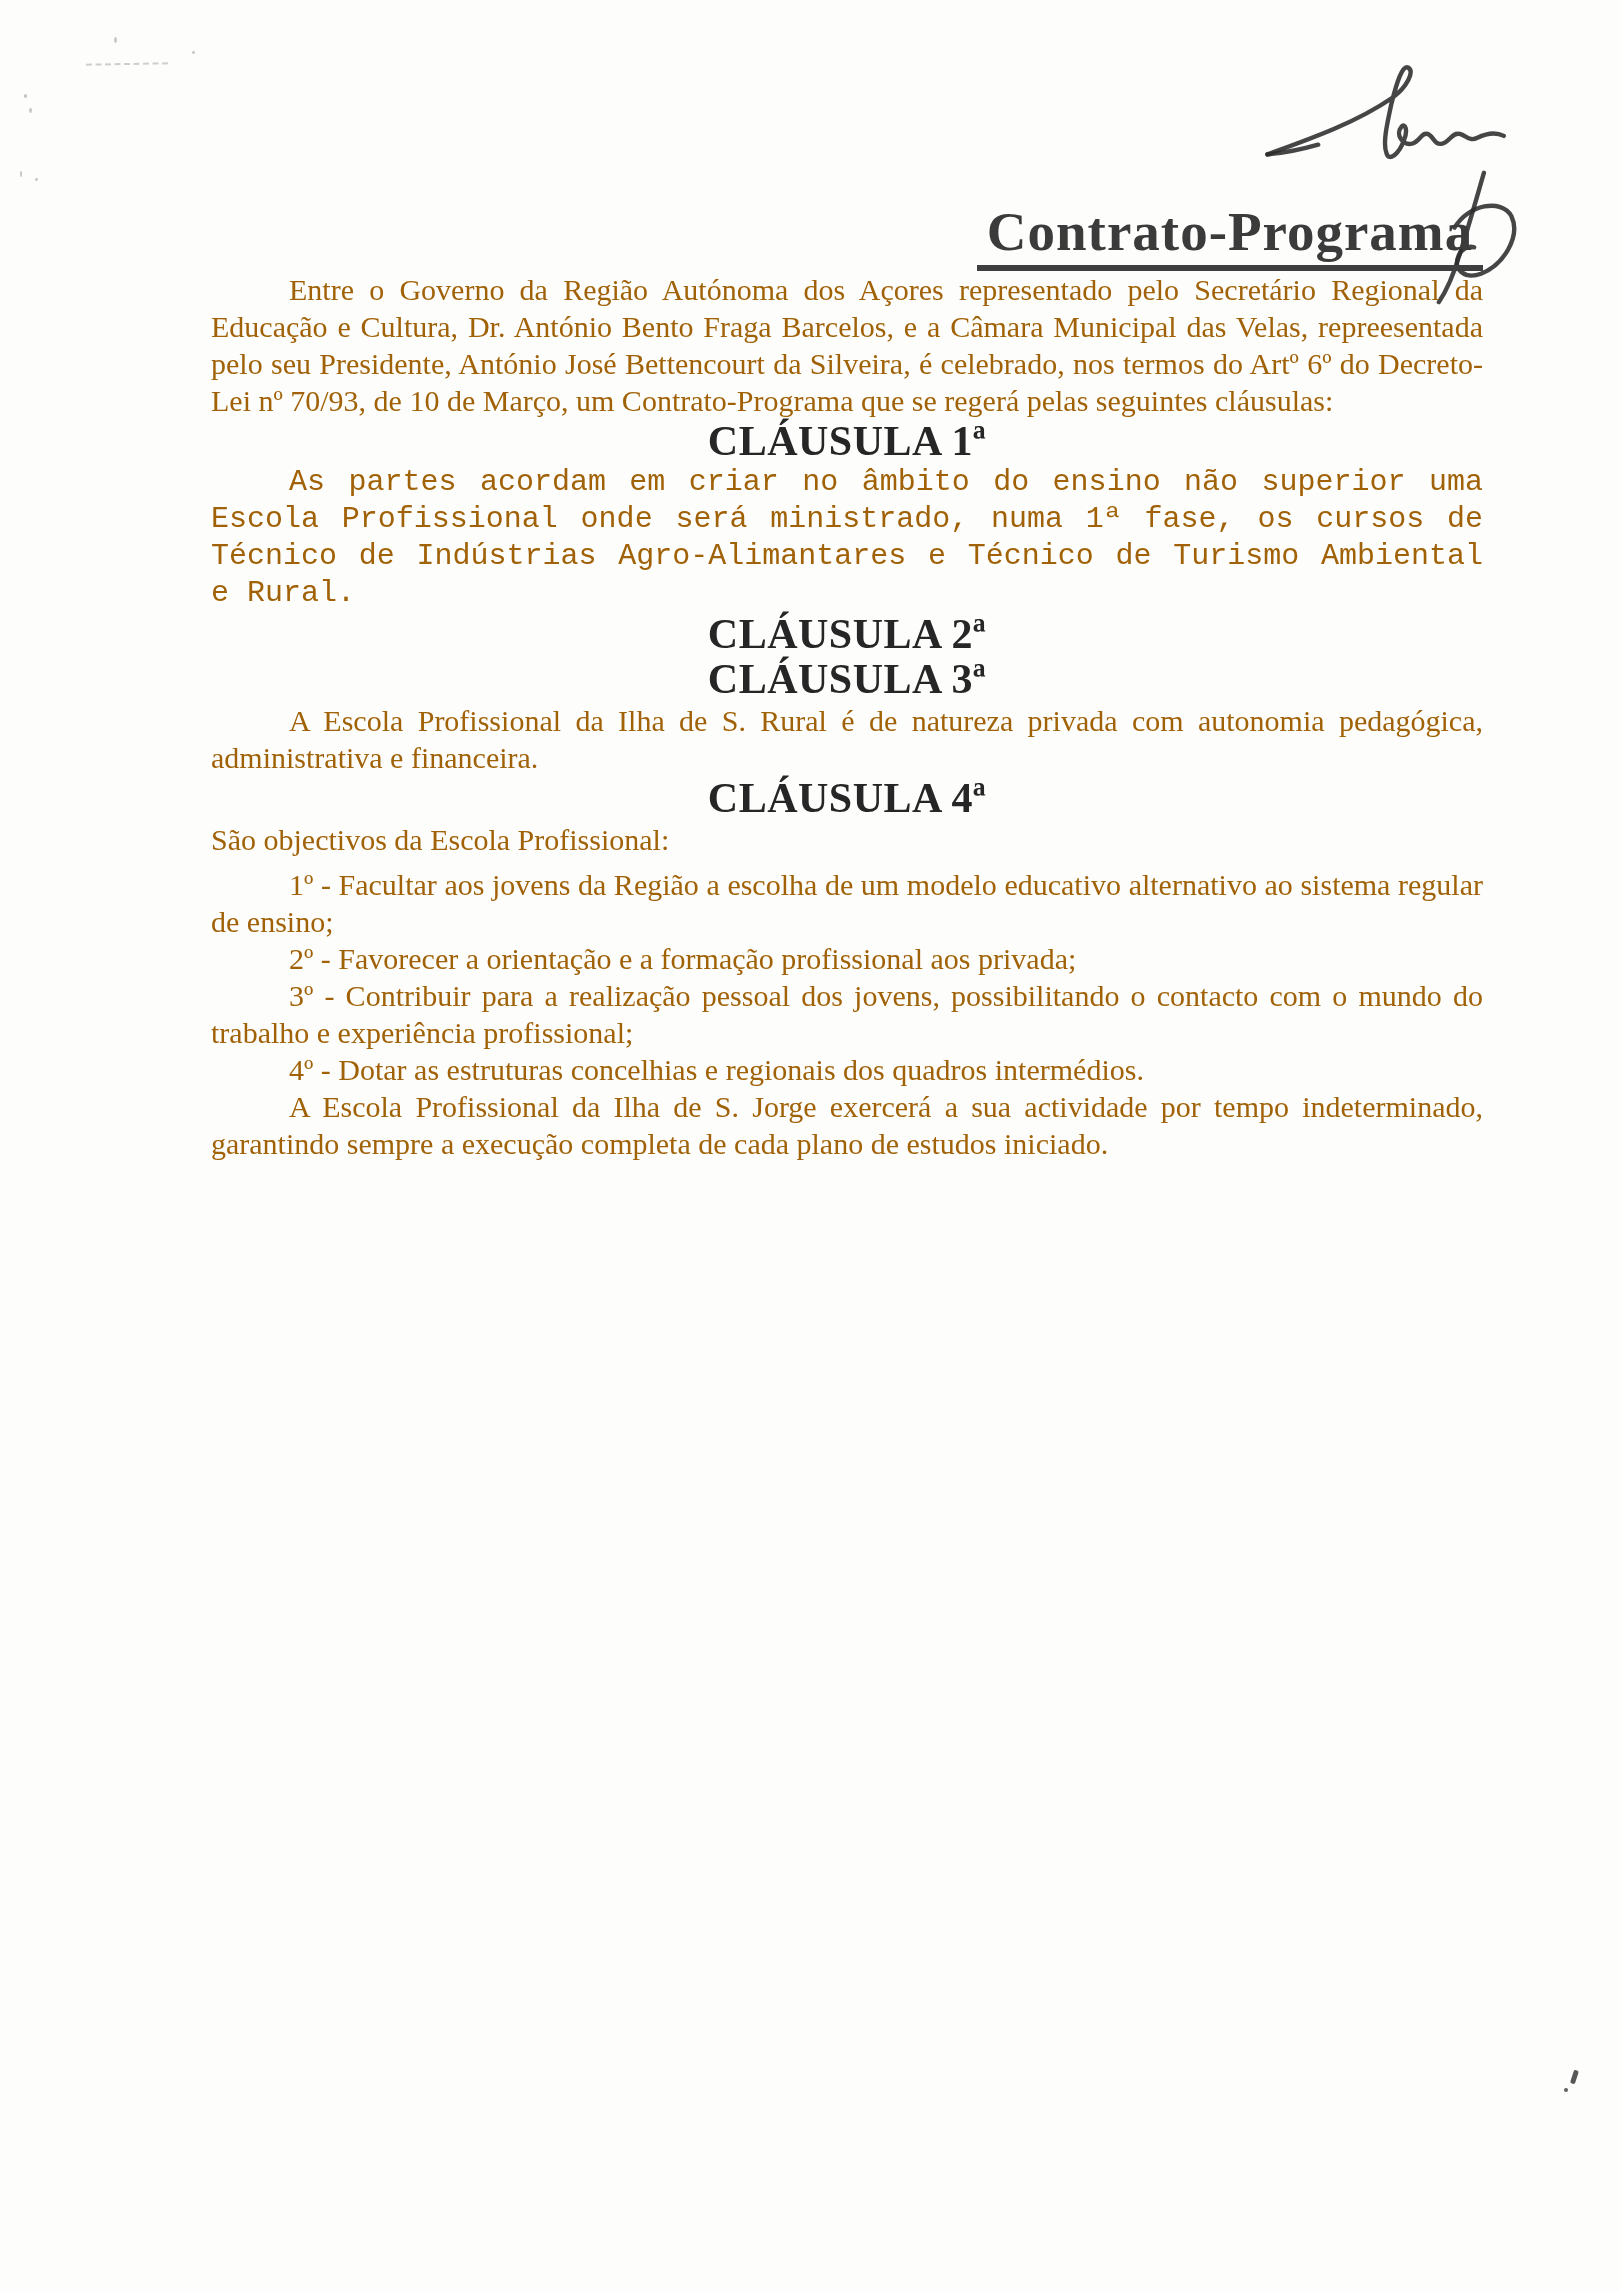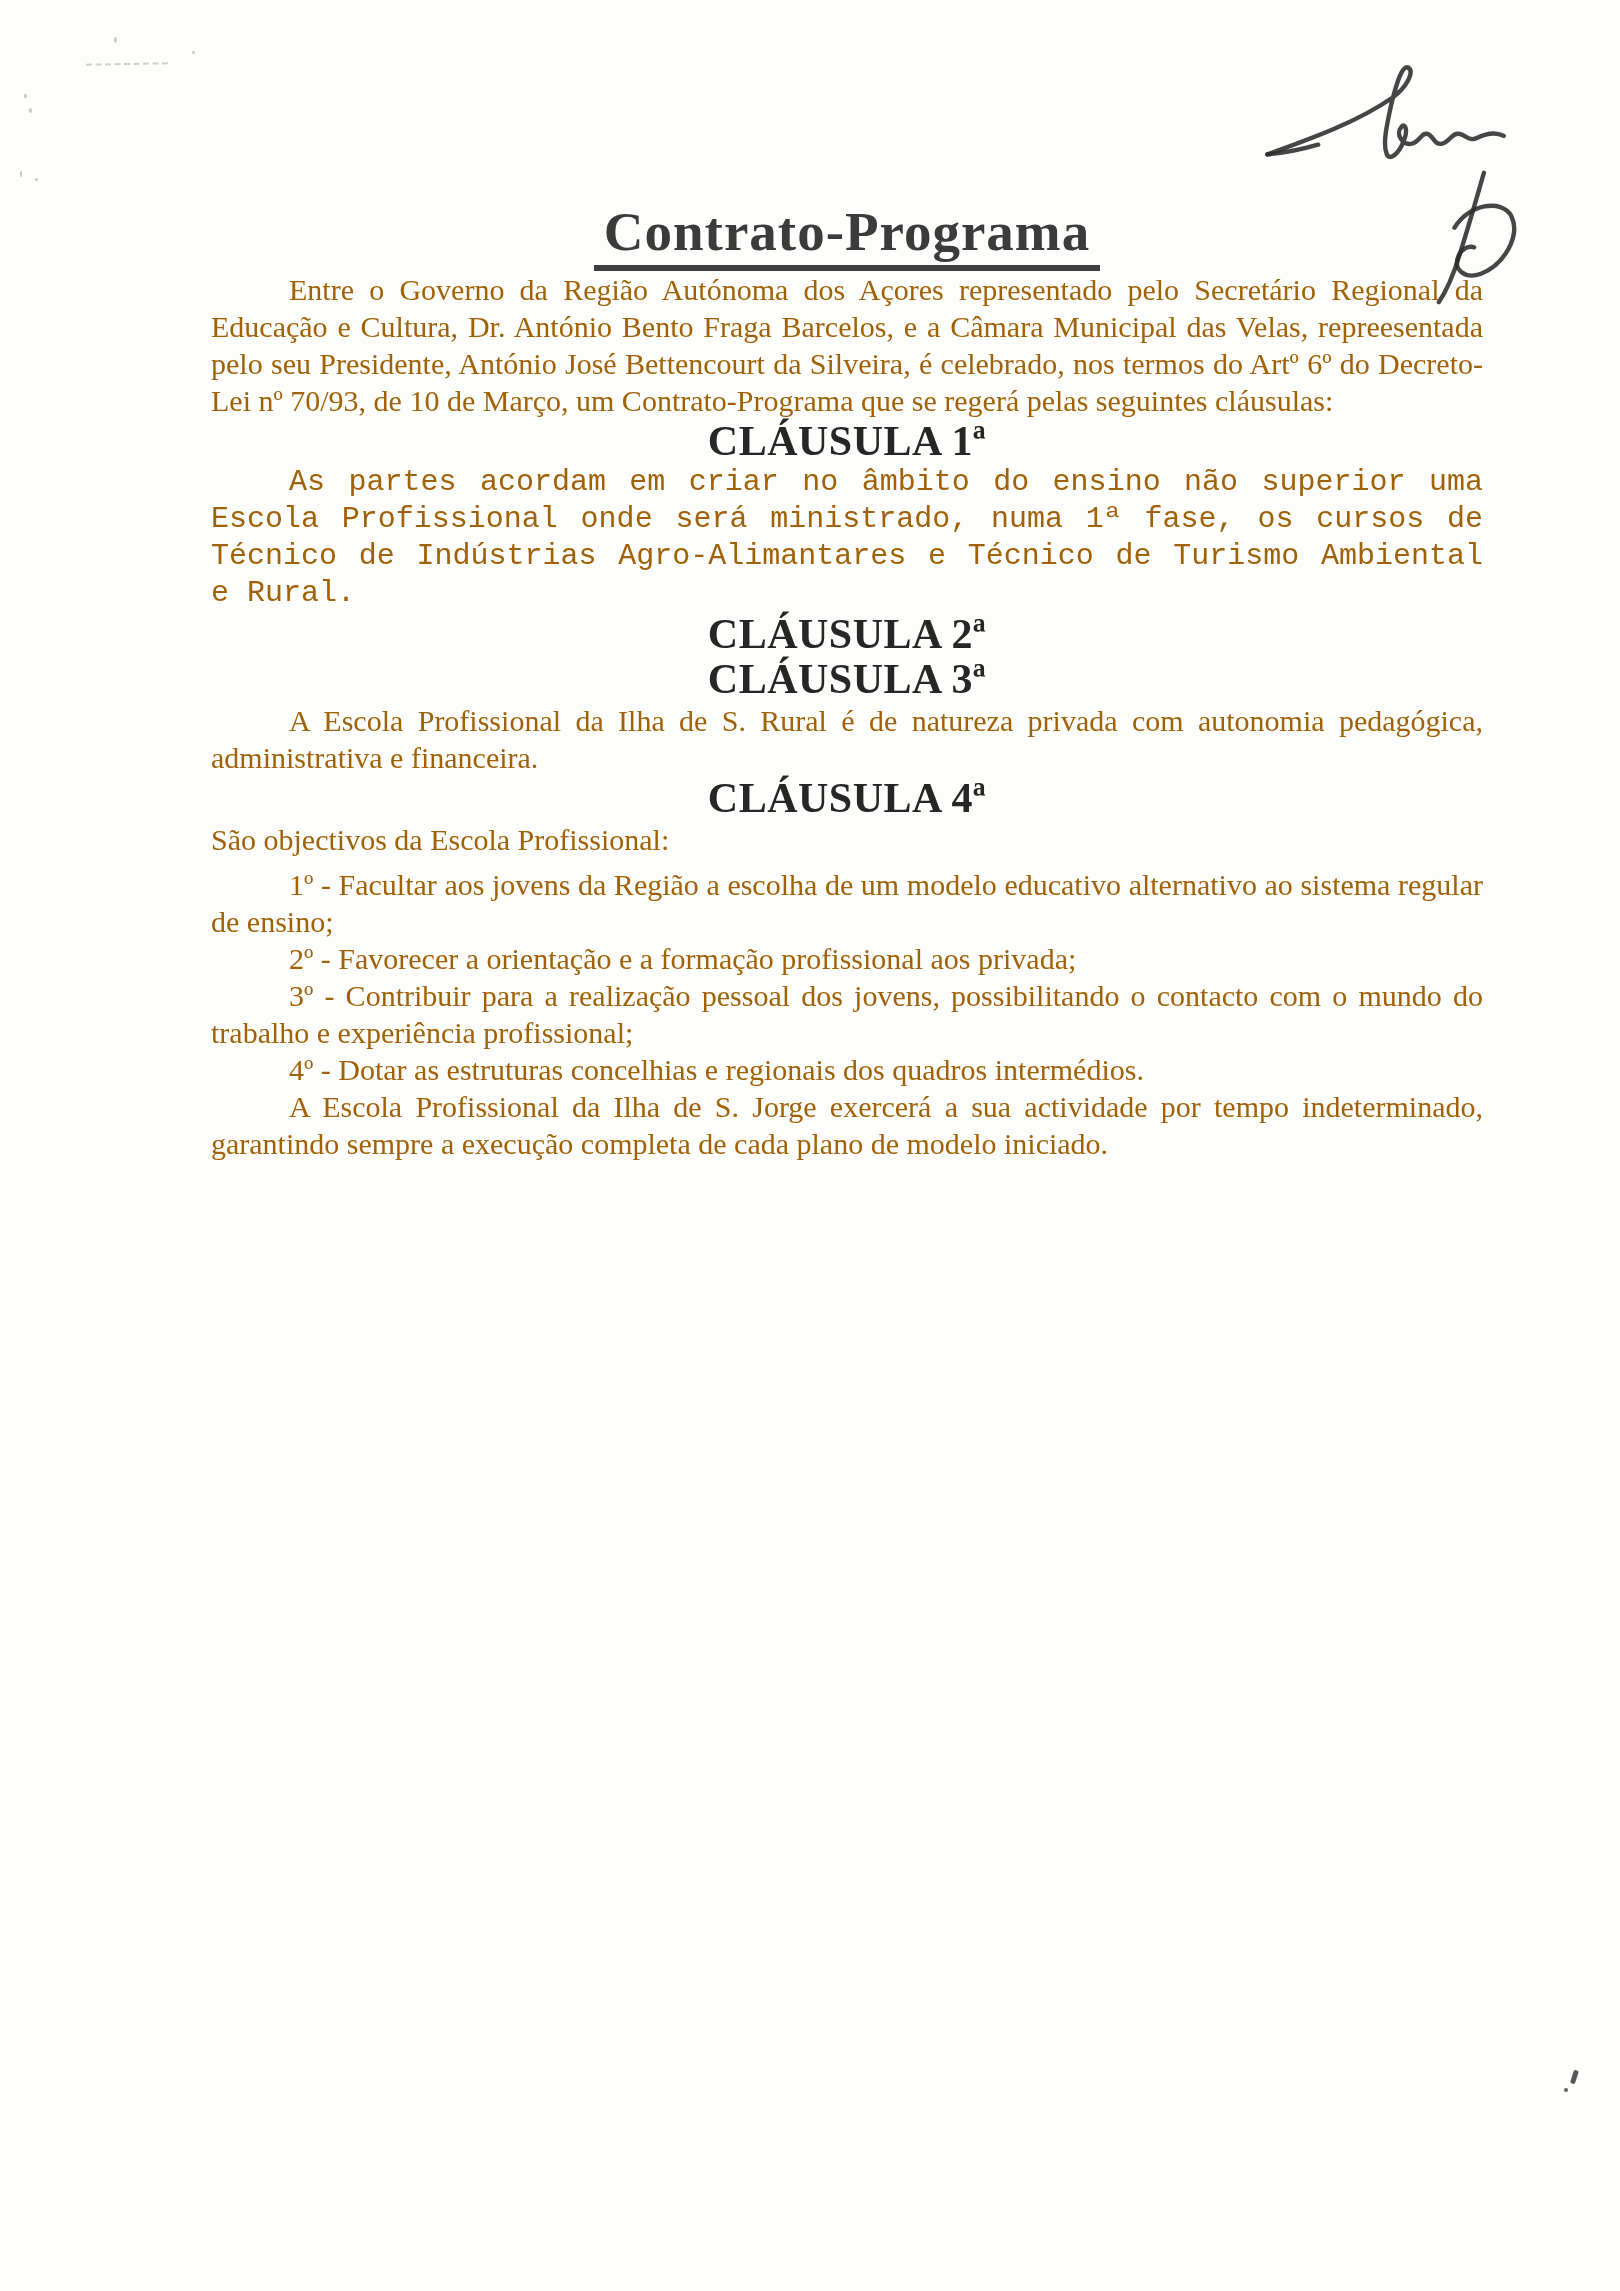--- a/index.html
+++ b/index.html
@@ -14,21 +14,21 @@
     background: #fdfdfc;
     overflow: hidden;
   }
   .content {
     position: absolute;
     left: 211px; top: 0;
     width: 1272px;
     color: #1f1f1f;
   }
   .title-wrap {
-    text-align: center;
+    text-align: right;
     margin-top: 202px;
   }
   .doc-title {
     display: inline-block;
     font-size: 55px;
     font-weight: 700;
     color: #3b3b3b;
     letter-spacing: 1px;
     border-bottom: 6.9px solid #3f3f3f;
     padding: 0 9.8px 2.9px 9.8px;
@@ -139,17 +139,17 @@
 
     <h2 class="clause-heading mt-c4">CLÁUSULA 4ª</h2>
     <p class="body-text no-indent after-heading-sm">São objectivos da Escola Profissional:</p>
     <div class="objectives">
       <p class="body-text">1º - Facultar aos jovens da Região a escolha de um modelo educativo alternativo ao sistema regular de ensino;</p>
       <p class="body-text">2º - Favorecer a orientação e a formação profissional aos privada;</p>
       <p class="body-text">3º - Contribuir para a realização pessoal dos jovens, possibilitando o contacto com o mundo do trabalho e experiência profissional;</p>
       <p class="body-text">4º - Dotar as estruturas concelhias e regionais dos quadros intermédios.</p>
     </div>
 
-    <p class="body-text after-heading-sm">A Escola Profissional da Ilha de S. Jorge exercerá a sua actividade por tempo indeterminado, garantindo sempre a execução completa de cada plano de modelo iniciado.</p>
+    <p class="body-text after-heading-sm">A Escola Profissional da Ilha de S. Jorge exercerá a sua actividade por tempo indeterminado, garantindo sempre a execução completa de cada plano de estudos iniciado.</p>
 
   </div>
 </div>
 
 
 </body></html>

